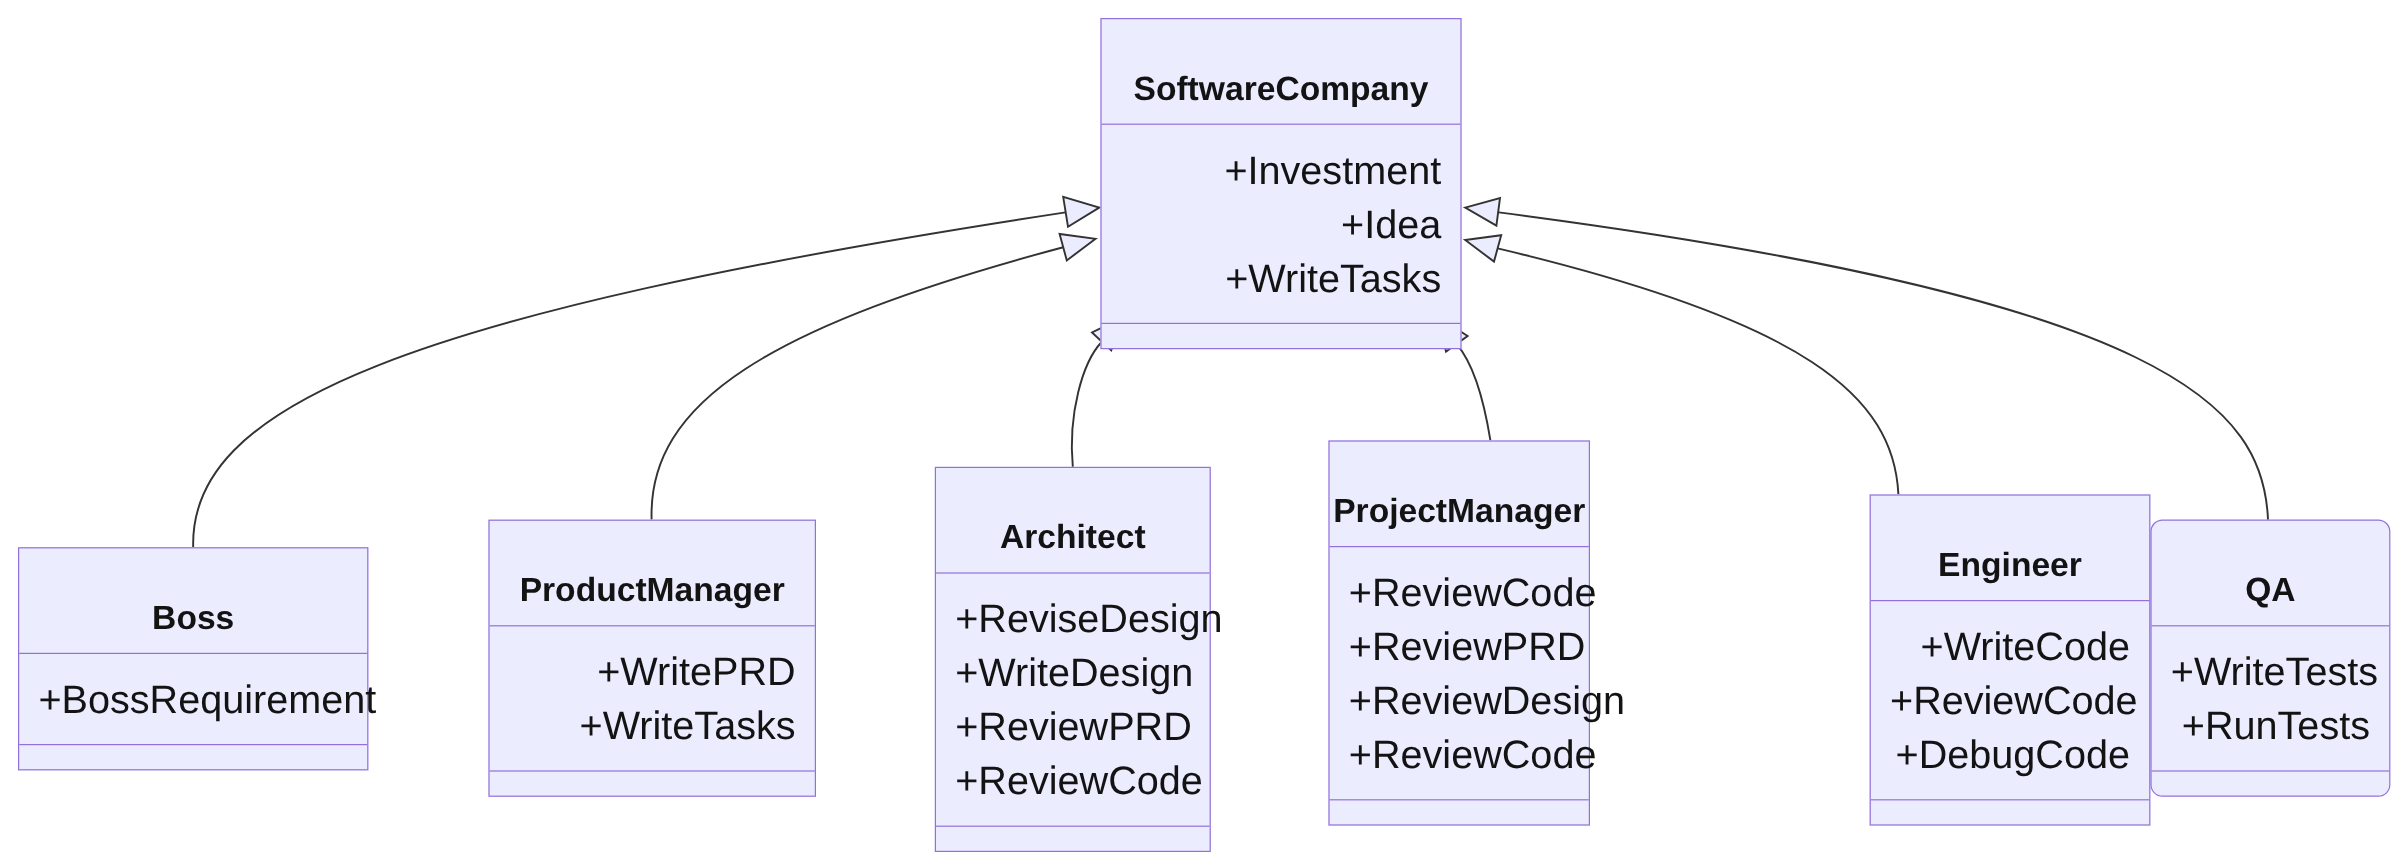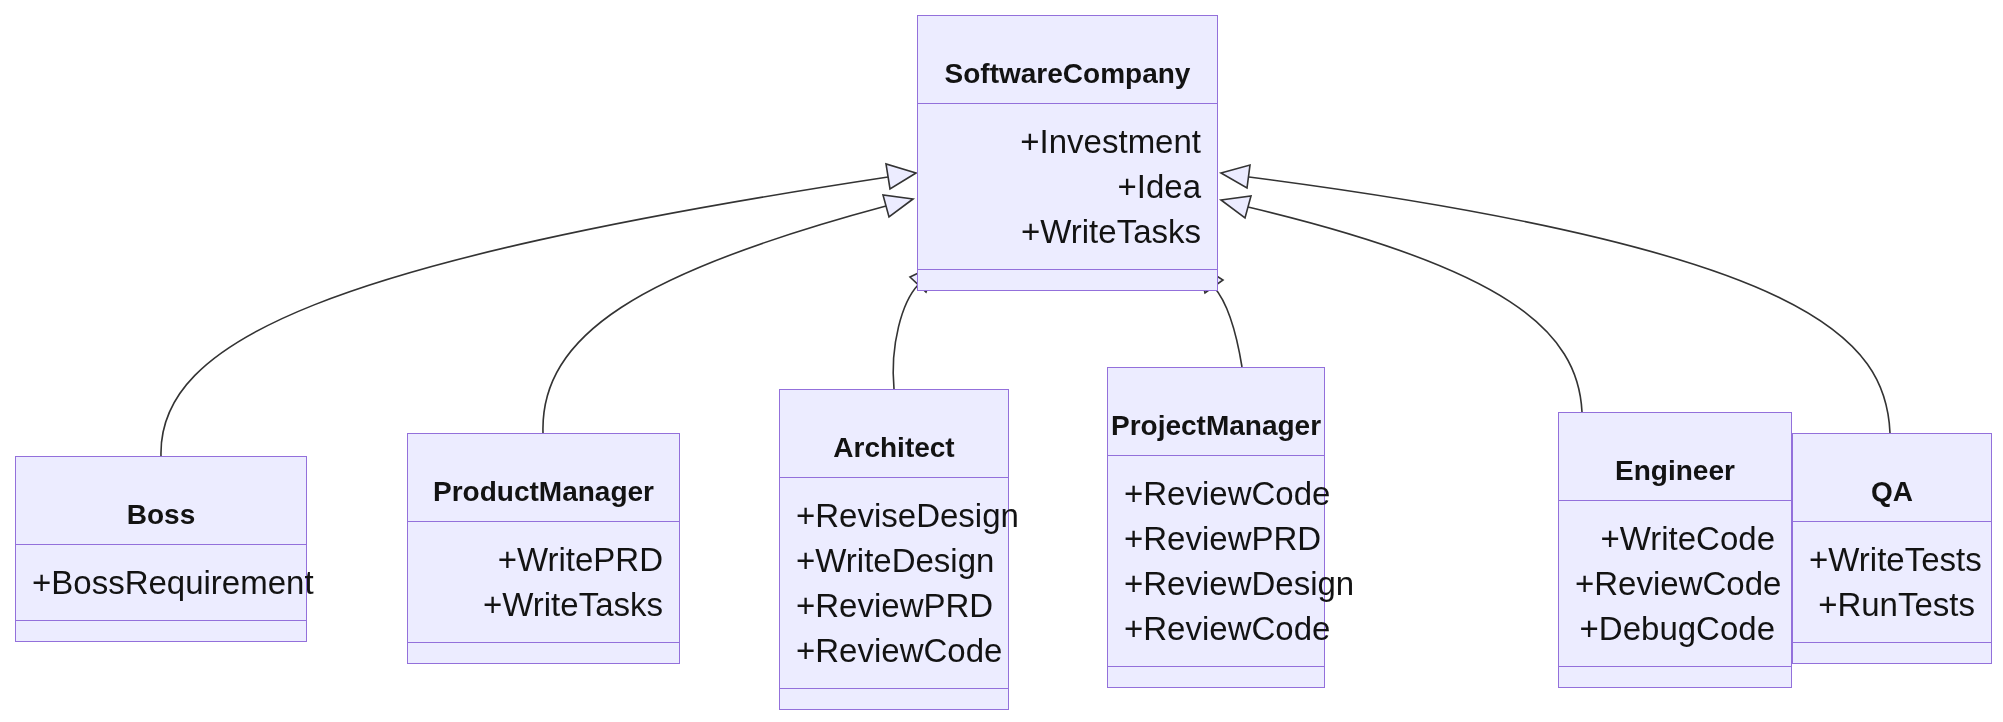--- a/index.html
+++ b/index.html
@@ -149,21 +149,21 @@
   <div class="class-node" style="left:1558px;top:412px;width:234px;">
     <div class="class-title">Engineer</div>
     <div class="class-members">
       <div class="class-member">+WriteCode</div>
       <div class="class-member">+ReviewCode</div>
       <div class="class-member">+DebugCode</div>
     </div>
     <div class="class-methods"></div>
   </div>
 
-  <div class="class-node" style="left:1792px;top:433px;width:200px;">
+  <div class="class-node" style="left:1792px;top:433px;width:200px;border-radius:10px;">
     <div class="class-title">QA</div>
     <div class="class-members">
       <div class="class-member">+WriteTests</div>
       <div class="class-member">+RunTests</div>
     </div>
     <div class="class-methods"></div>
   </div>
 
 </div>
 

